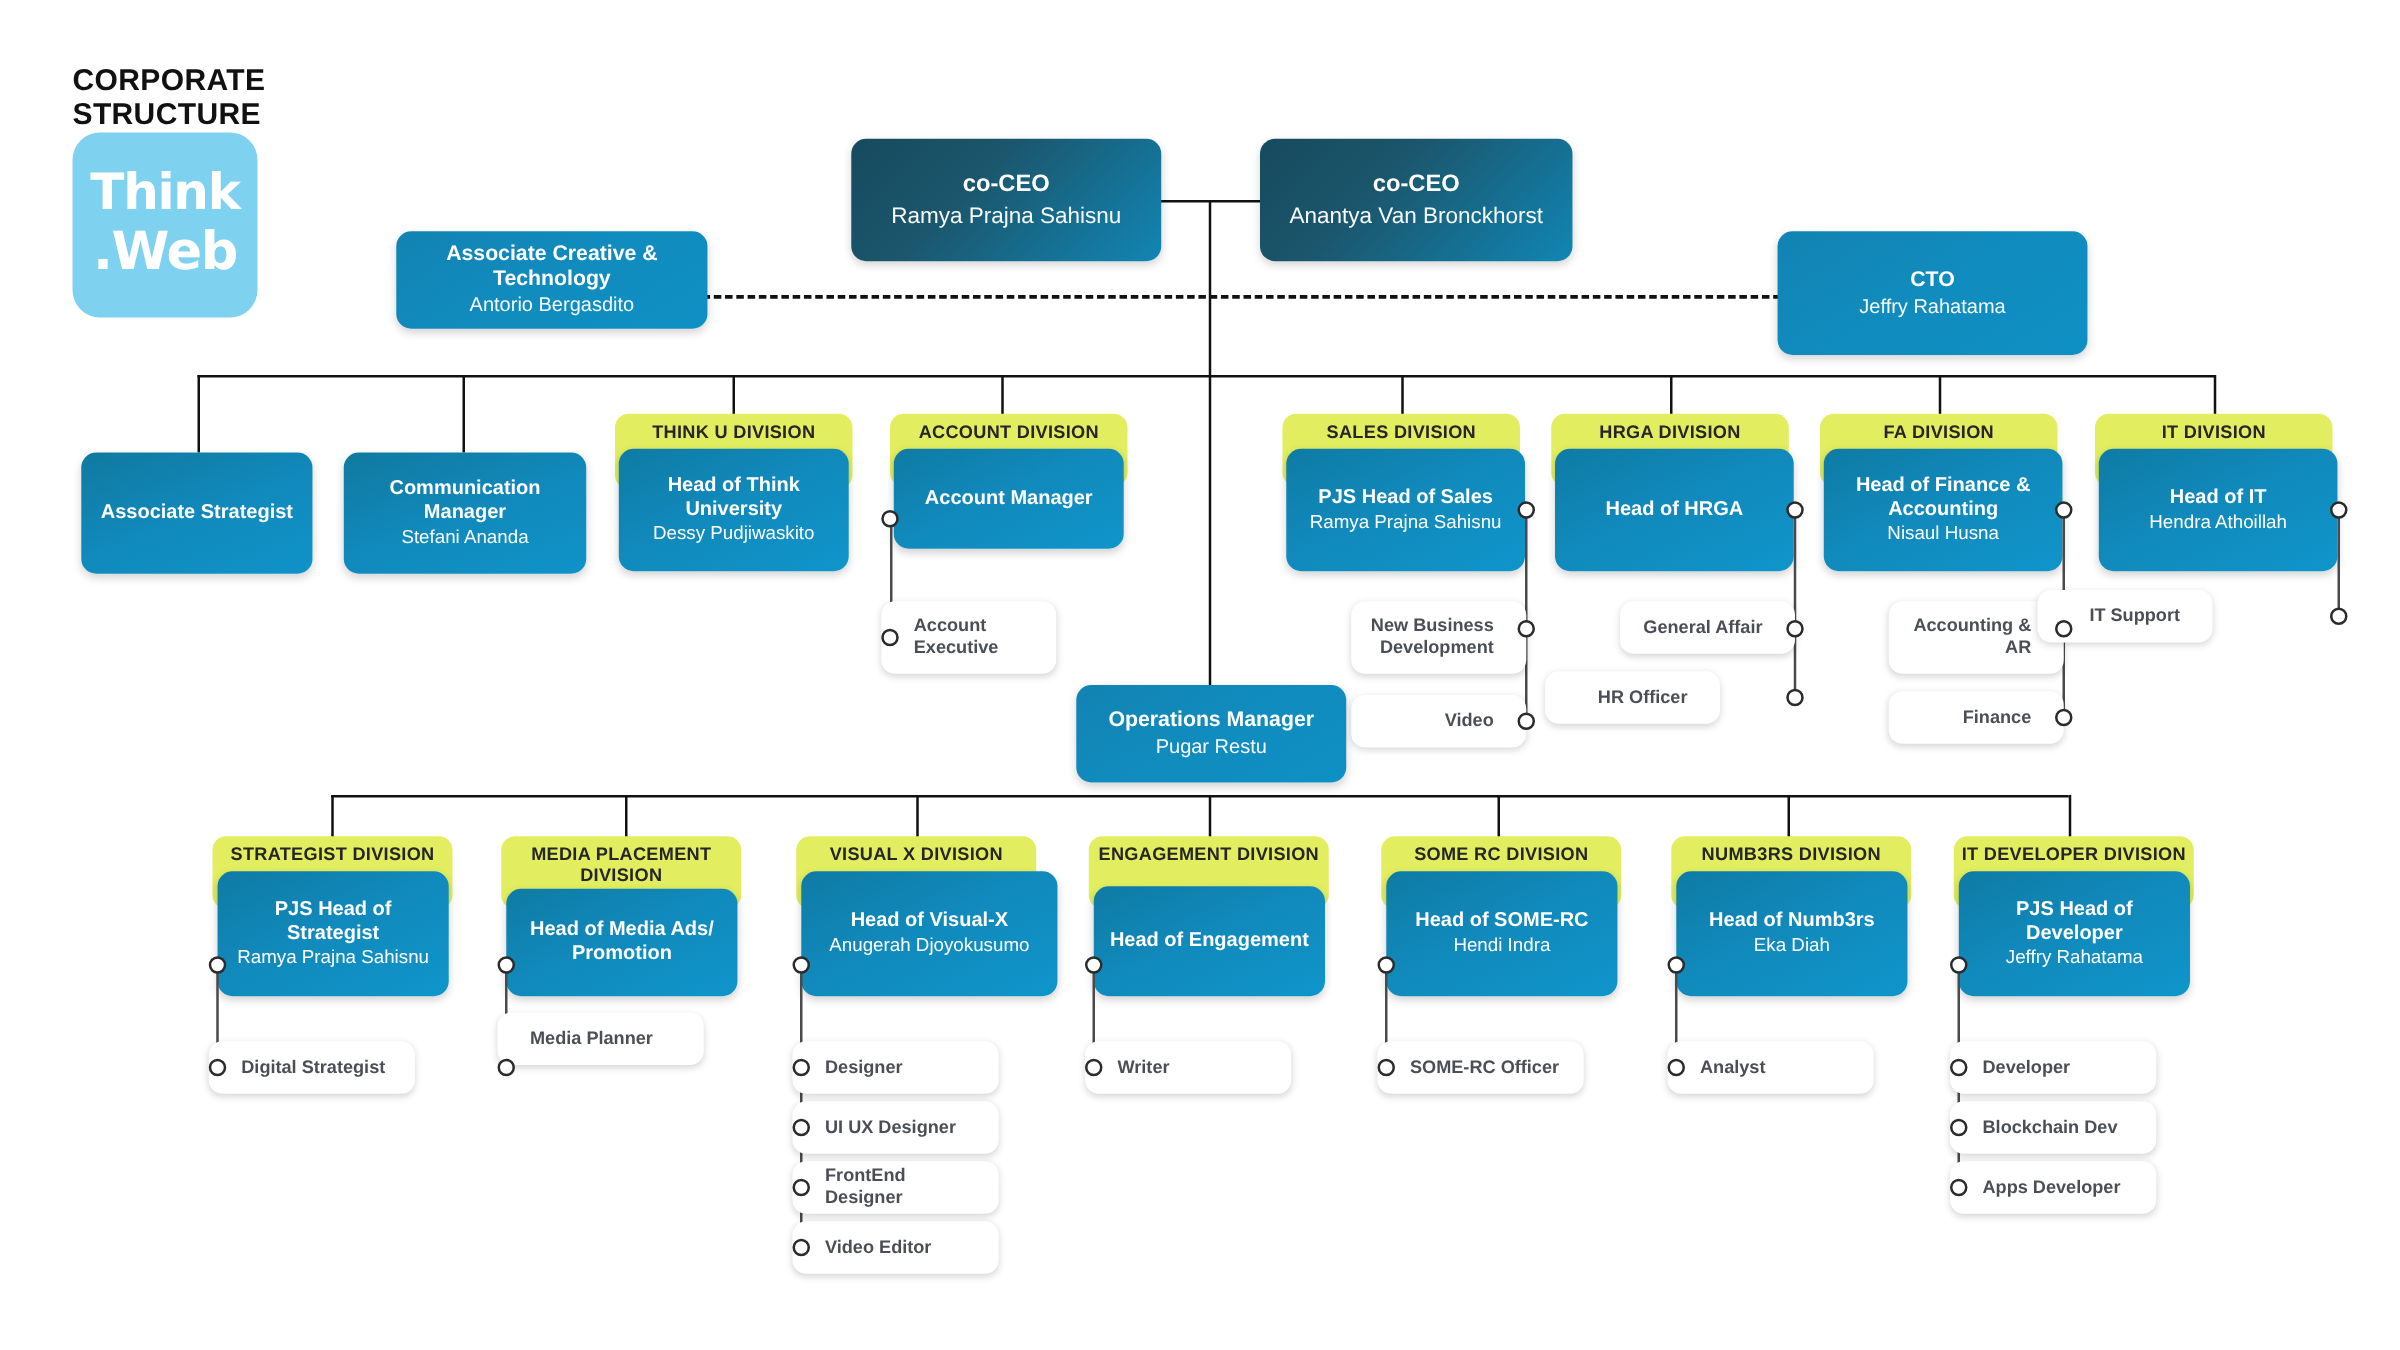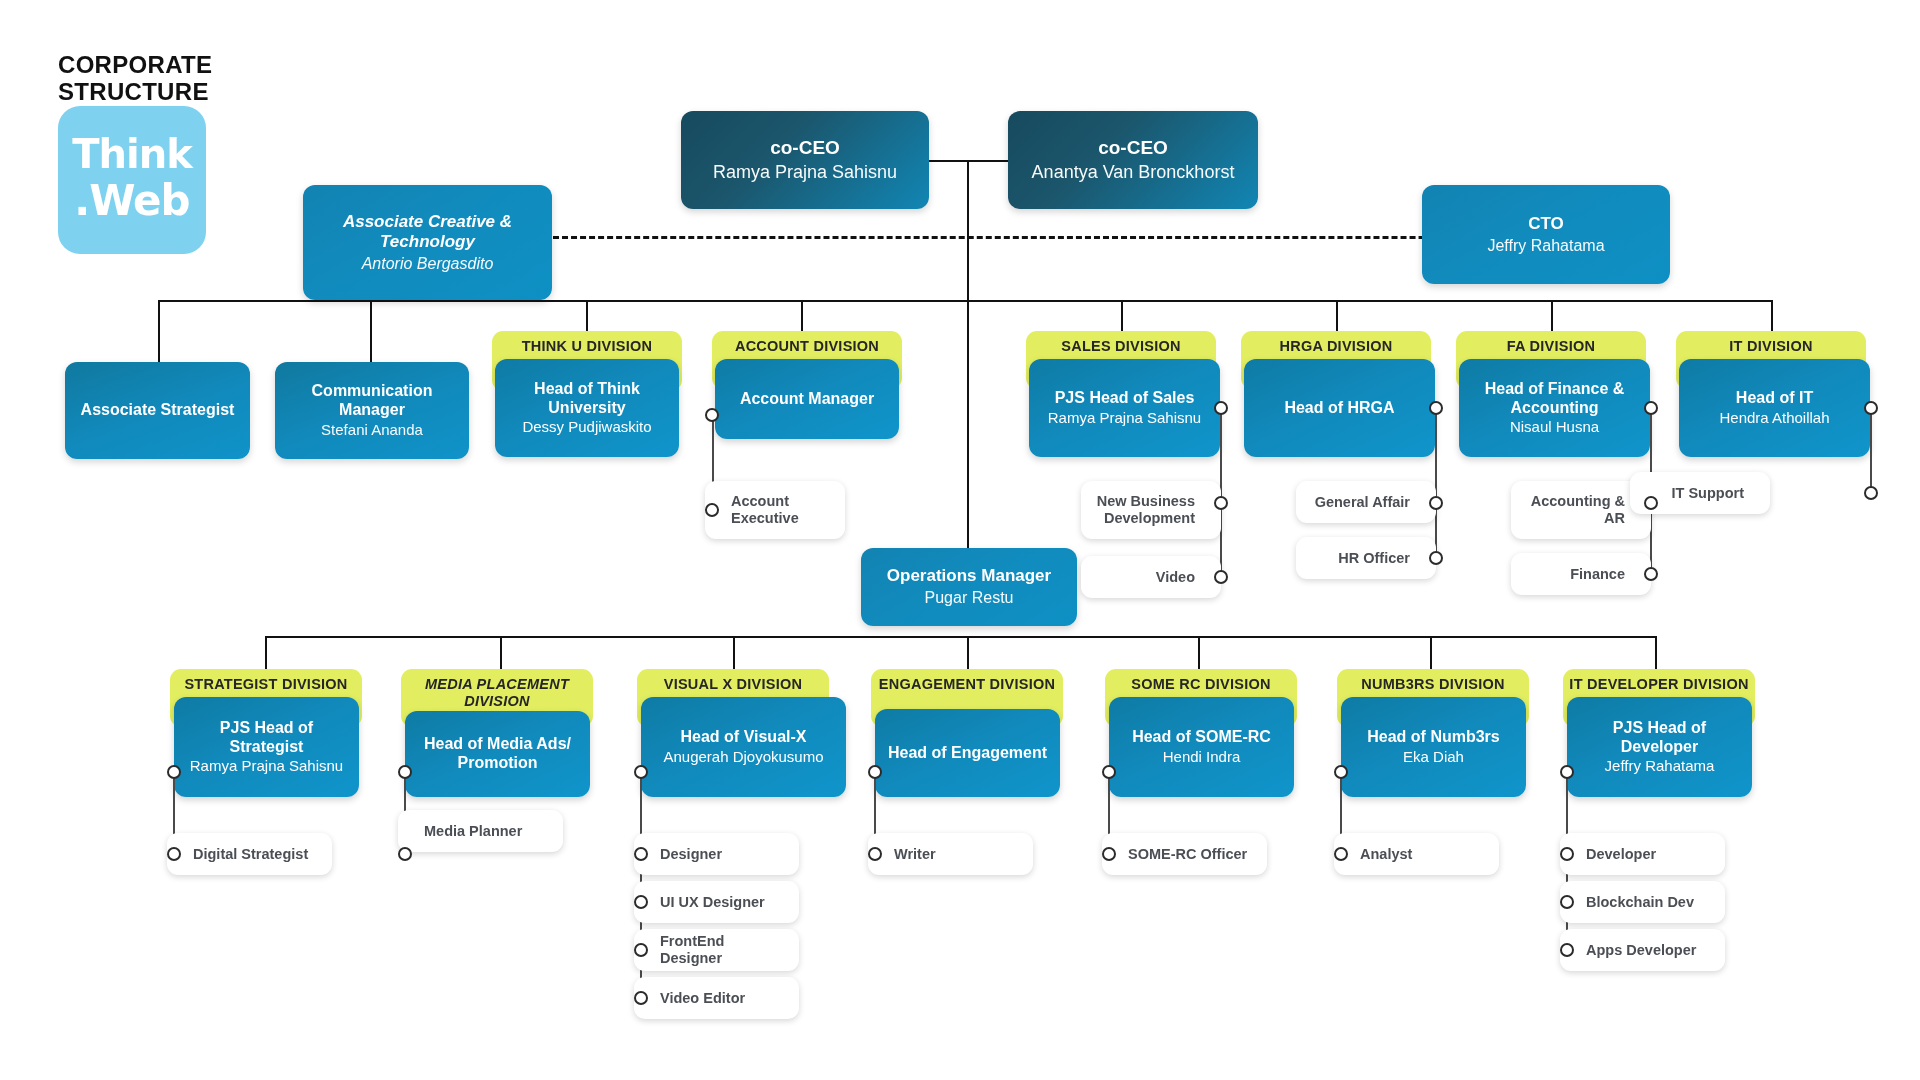--- a/index.html
+++ b/index.html
@@ -141,21 +141,21 @@
   <div class="node exec" style="left:681px;top:111px;width:248px;height:98px;">
     <div class="title">co-CEO</div>
     <div class="person">Ramya Prajna Sahisnu</div>
   </div>
 
   <div class="node exec" style="left:1008px;top:111px;width:250px;height:98px;">
     <div class="title">co-CEO</div>
     <div class="person">Anantya Van Bronckhorst</div>
   </div>
 
-  <div class="node lead" style="left:303px;top:185px;width:249px;height:115px;font-style:italic;">
+  <div class="node lead" style="left:317px;top:185px;width:249px;height:78px;">
     <div class="title">Associate Creative &amp; Technology</div>
     <div class="person">Antorio Bergasdito</div>
   </div>
 
   <div class="node lead" style="left:1422px;top:185px;width:248px;height:99px;">
     <div class="title">CTO</div>
     <div class="person">Jeffry Rahatama</div>
   </div>
 
   <div class="node headbox" style="left:65px;top:362px;width:185px;height:97px;">
@@ -217,21 +217,21 @@
     <div class="divhead" style="left:3px;top:28px;width:191px;height:98px;">
       <div class="title">Head of HRGA</div>
     </div>
   </div>
   <div class="thin-v" style="left:1435px;top:408px;height:150px;"></div>
   <div class="dot" style="left:1429px;top:401px;"></div>
   <div class="subitem r" style="left:1296px;top:481px;width:140px;height:42px;">
     <span>General Affair</span>
   </div>
   <div class="dot" style="left:1429px;top:496px;"></div>
-  <div class="subitem r" style="left:1296px;top:537px;width:140px;height:42px;">
+  <div class="subitem r" style="left:1236px;top:537px;width:140px;height:42px;">
     <span>HR Officer</span>
   </div>
   <div class="dot" style="left:1429px;top:551px;"></div>
 
   <div class="divgroup" style="left:1456px;top:331px;width:190px;">
     <div class="divcap" style="width:190px;height:58px;">FA DIVISION</div>
     <div class="divhead" style="left:3px;top:28px;width:191px;height:98px;">
       <div class="title">Head of Finance &amp; Accounting</div>
       <div class="person">Nisaul Husna</div>
     </div>
@@ -269,21 +269,21 @@
     </div>
   </div>
   <div class="thin-v" style="left:173px;top:772px;height:85px;"></div>
   <div class="dot" style="left:167px;top:765px;"></div>
   <div class="subitem l" style="left:167px;top:833px;width:165px;height:42px;">
     <span>Digital Strategist</span>
   </div>
   <div class="dot" style="left:167px;top:847px;"></div>
 
   <div class="divgroup" style="left:401px;top:669px;width:192px;">
-    <div class="divcap" style="width:192px;height:58px;font-style:italic;">MEDIA PLACEMENT DIVISION</div>
+    <div class="divcap" style="width:192px;height:58px;">MEDIA PLACEMENT DIVISION</div>
     <div class="divhead" style="left:4px;top:42px;width:185px;height:86px;">
       <div class="title">Head of Media Ads/ Promotion</div>
     </div>
   </div>
   <div class="thin-v" style="left:404px;top:772px;height:85px;"></div>
   <div class="dot" style="left:398px;top:765px;"></div>
   <div class="subitem l" style="left:398px;top:810px;width:165px;height:42px;">
     <span>Media Planner</span>
   </div>
   <div class="dot" style="left:398px;top:847px;"></div>

